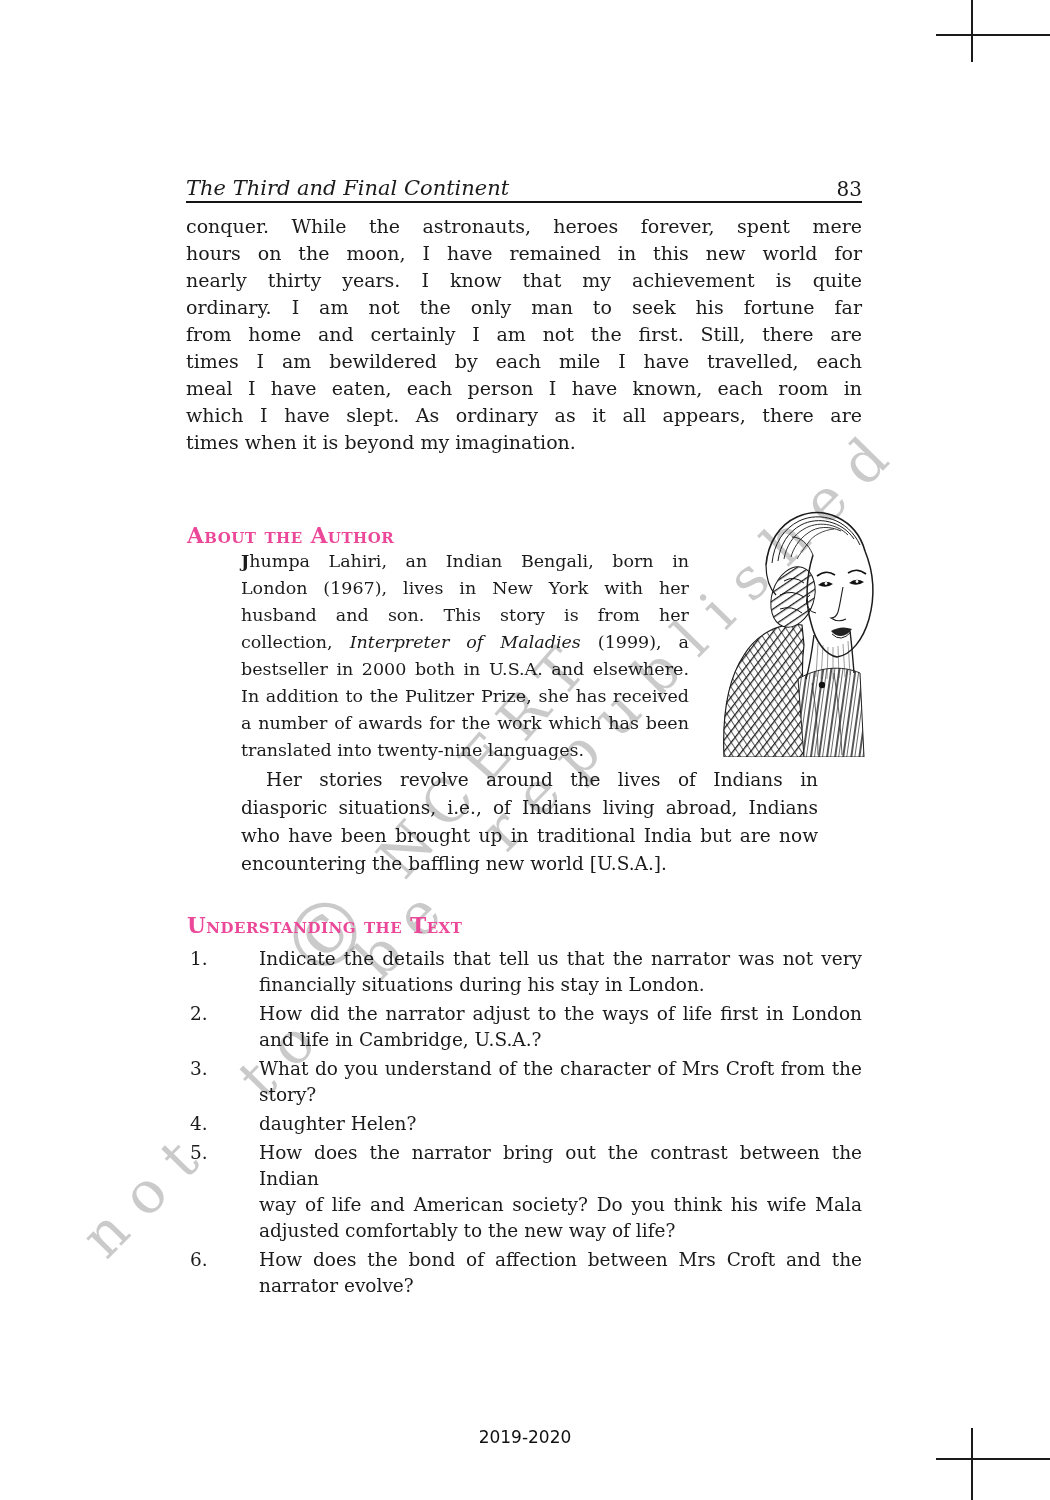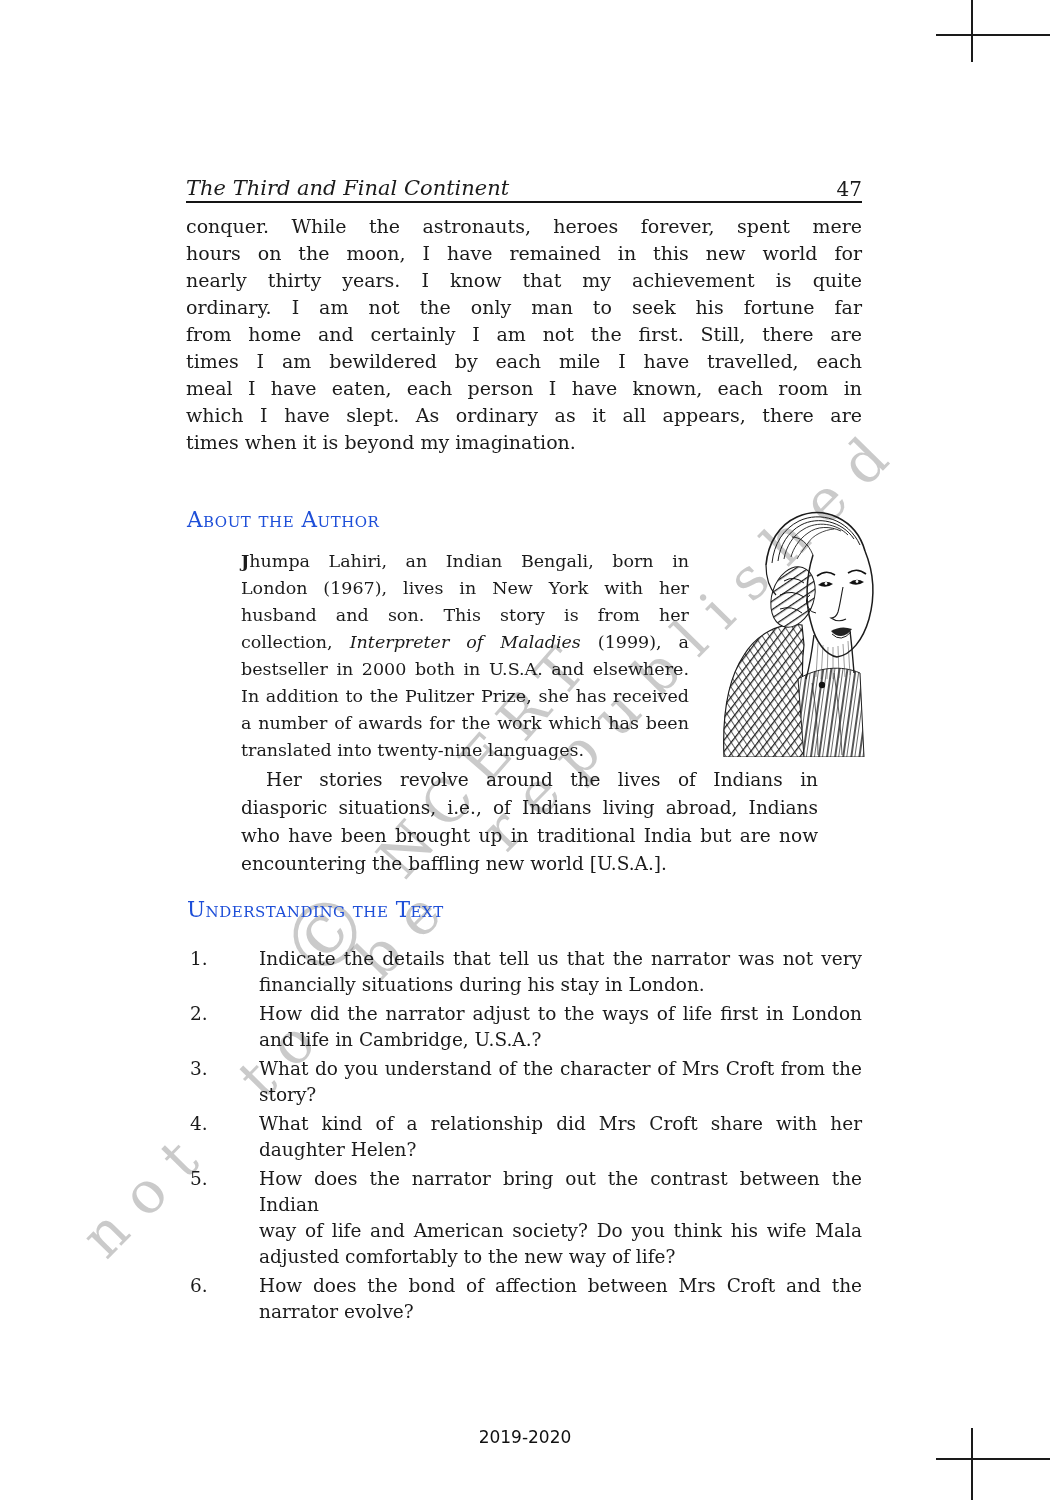--- a/index.html
+++ b/index.html
@@ -15,21 +15,21 @@
   
   .layer{position:absolute;inset:0;z-index:2;}
   .abs{position:absolute;}
   .hdr-title{left:186px;top:176px;font-style:italic;font-size:21px;line-height:25px;}
   .hdr-num{left:820px;top:177px;width:42px;text-align:right;font-size:20px;}
   .hdr-rule{left:186px;top:201px;width:676px;height:2px;background:#141414;}
   .para{font-size:19px;}
   .jl{text-align:justify;text-align-last:justify;}
   .ll{text-align:left;}
   #para1{left:186px;top:213px;width:676px;line-height:27px;}
-  .sec-head{font-weight:400;font-size:21.5px;font-variant:small-caps;letter-spacing:.5px;color:#1d4ed8;}
+  .sec-head{font-weight:700;font-size:21.5px;font-variant:small-caps;letter-spacing:.5px;color:#ec4899;margin-top:16px;}
   #about-head{left:187px;top:507px;}
   #bio{left:241px;top:548px;width:448px;font-size:17.5px;line-height:27px;}
   .lead-bold{font-weight:700;}
   .ital{font-style:italic;}
   #para2{left:241px;top:766px;width:577px;font-size:18.5px;line-height:28px;}
   #para2 .indent{padding-left:25px;}
   #und-head{left:187px;top:897px;}
   #questions{left:186px;top:946px;width:676px;font-size:18.5px;line-height:26px;}
   .q{position:relative;margin-bottom:3px;}
   .qnum{position:absolute;left:4px;top:0;}
@@ -46,21 +46,21 @@
 <body>
 
 <div class="page">
 
   <div class="wm wm1"><span class="wm-big">©</span><span> NCERT</span></div>
   <div class="wm wm2">not to be republished</div>
 
   <div class="layer">
 
     <div class="abs hdr-title">The Third and Final Continent</div>
-    <div class="abs hdr-num">47</div>
+    <div class="abs hdr-num">83</div>
     <div class="abs hdr-rule"></div>
 
     <div class="abs para" id="para1">
       <div class="jl">conquer. While the astronauts, heroes forever, spent mere</div>
       <div class="jl">hours on the moon, I have remained in this new world for</div>
       <div class="jl">nearly thirty years. I know that my achievement is quite</div>
       <div class="jl">ordinary. I am not the only man to seek his fortune far</div>
       <div class="jl">from home and certainly I am not the first. Still, there are</div>
       <div class="jl">times I am bewildered by each mile I have travelled, each</div>
       <div class="jl">meal I have eaten, each person I have known, each room in</div>
@@ -179,21 +179,20 @@
       <div class="q">
         <span class="qnum">3.</span>
         <div class="qtext">
           <div class="jl">What do you understand of the character of Mrs Croft from the</div>
           <div class="ll">story?</div>
         </div>
       </div>
       <div class="q">
         <span class="qnum">4.</span>
         <div class="qtext">
-          <div class="jl">What kind of a relationship did Mrs Croft share with her</div>
           <div class="ll">daughter Helen?</div>
         </div>
       </div>
       <div class="q">
         <span class="qnum">5.</span>
         <div class="qtext">
           <div class="jl">How does the narrator bring out the contrast between the Indian</div>
           <div class="jl">way of life and American society? Do you think his wife Mala</div>
           <div class="ll">adjusted comfortably to the new way of life?</div>
         </div>

